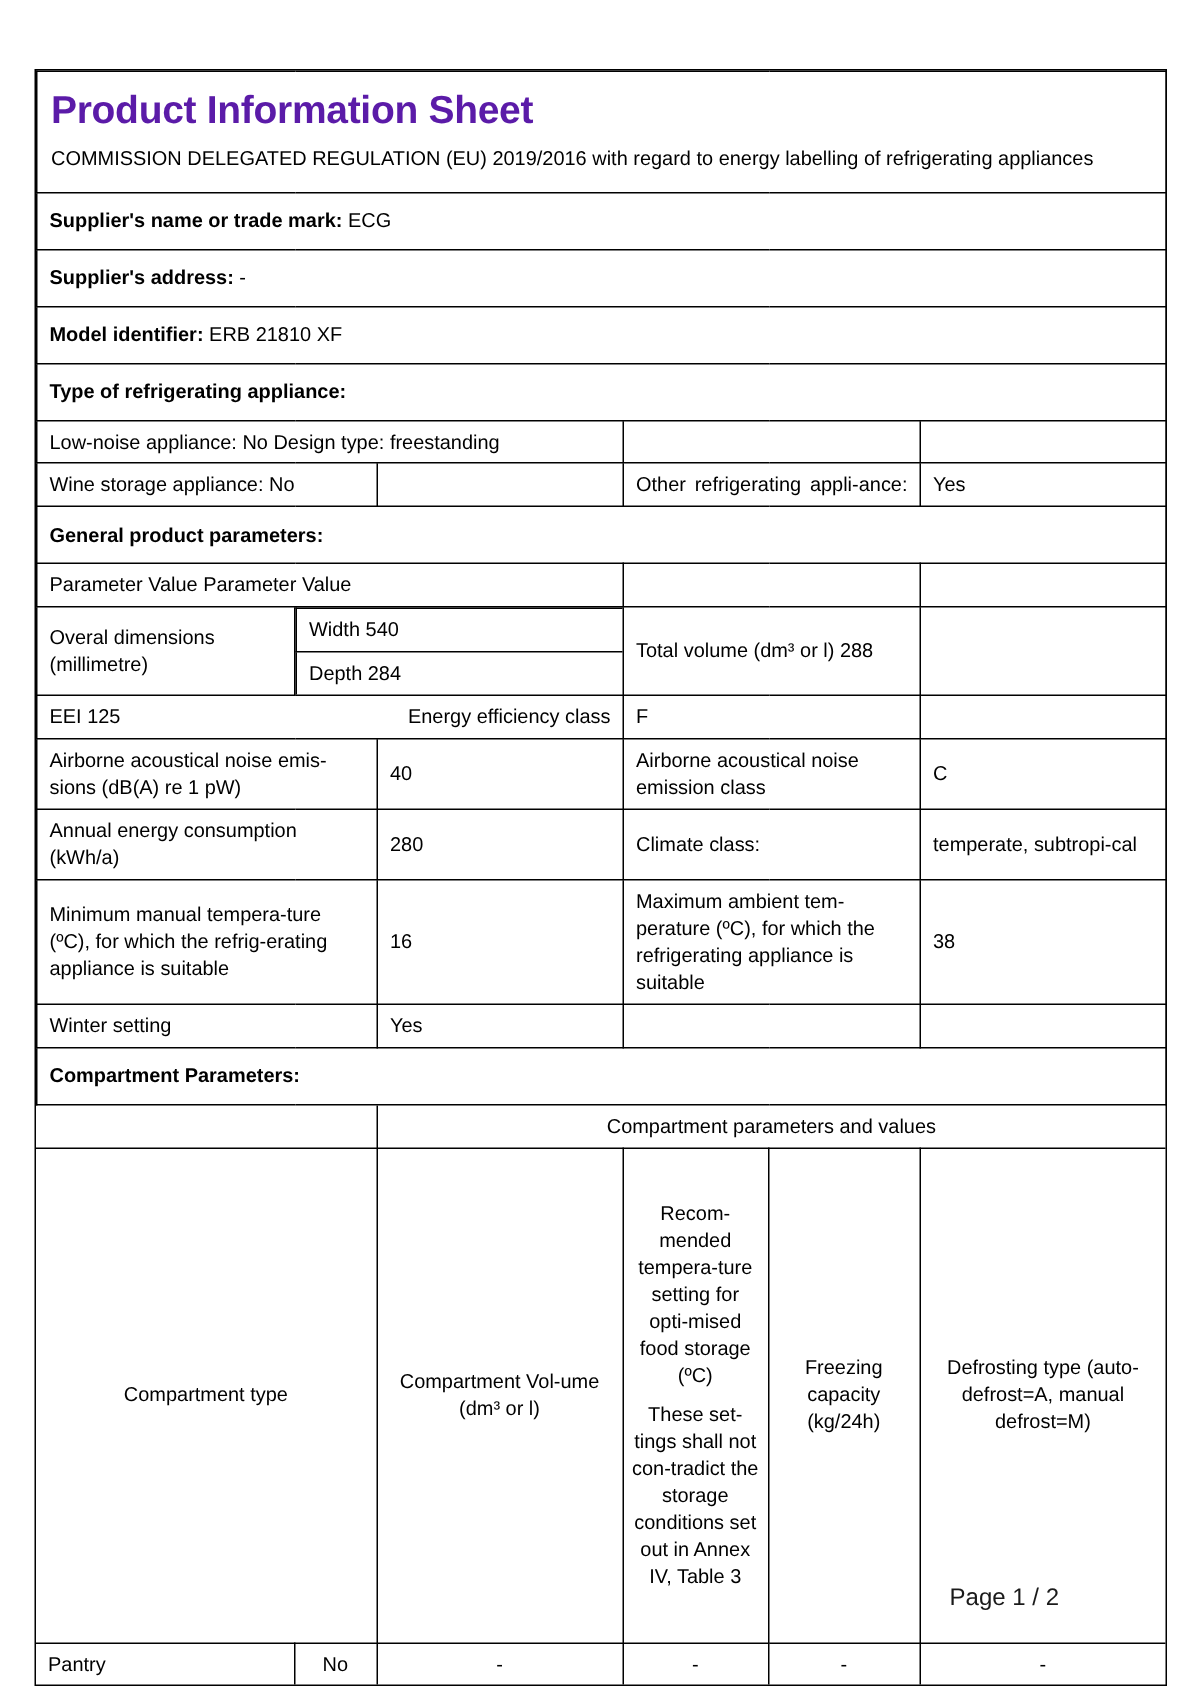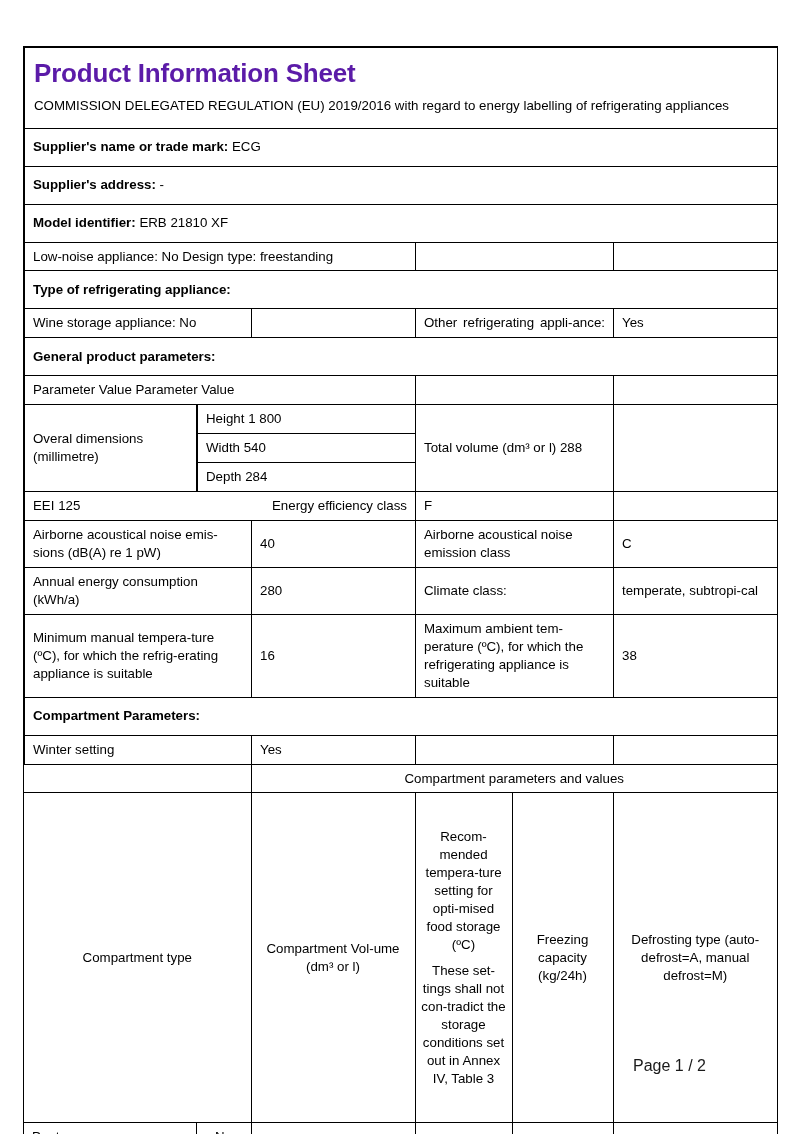--- a/index.html
+++ b/index.html
@@ -136,27 +136,27 @@
       </tr>
 
       <tr>
         <td colspan="6" class="tall">
           <span class="bold">Model identifier:</span>
           <span>ERB 21810 XF</span>
         </td>
       </tr>
 
       <tr>
+        <td colspan="6" class="tall bold">Type of refrigerating appliance:</td>
+      </tr>
+
+      <tr>
         <td colspan="3">Low-noise appliance: No Design type: freestanding</td>
         <td colspan="2"></td>
         <td></td>
-      </tr>
-
-      <tr>
-        <td colspan="6" class="tall bold">Type of refrigerating appliance:</td>
       </tr>
 
       <tr>
         <td colspan="2">Wine storage appliance: No</td>
         <td></td>
         <td colspan="2" class="just">Other  refrigerating  appli-ance:</td>
         <td>Yes</td>
       </tr>
 
       <tr>
@@ -167,26 +167,20 @@
         <td colspan="3">Parameter Value Parameter Value</td>
         <td colspan="2"></td>
         <td></td>
       </tr>
 
       <tr>
         <td class="vmid">Overal dimensions (millimetre)</td>
         <td colspan="2" class="nopad">
           <table class="dimtable">
             <tbody>
-                  <tr>
-              <td style="border-top:none;border-right:none;">
-                <span>Height</span>
-                <span>1 800</span>
-              </td>
-            </tr>
             <tr>
               <td style="border-right:none;">
                 <span>Width</span>
                 <span>540</span>
               </td>
             </tr>
             <tr>
               <td style="border-right:none;border-bottom:none;">
                 <span>Depth</span>
                 <span>284</span>
@@ -225,28 +219,28 @@
       </tr>
 
       <tr>
         <td colspan="2" class="vmid">Minimum manual tempera-ture (ºC), for which the refrig-erating appliance is suitable</td>
         <td class="vmid">16</td>
         <td colspan="2" class="vmid">Maximum ambient tem-perature (ºC), for which the refrigerating appliance is suitable</td>
         <td class="vmid">38</td>
       </tr>
 
       <tr>
-        <td colspan="6" class="tall bold">Compartment Parameters:</td>
-      </tr>
-
-      <tr>
         <td colspan="2">Winter setting</td>
         <td>Yes</td>
         <td colspan="2"></td>
         <td></td>
+      </tr>
+
+      <tr>
+        <td colspan="6" class="tall bold">Compartment Parameters:</td>
       </tr>
     </tbody>
       </table>
 
     <table class="doc" style="border-top:none;">
       <colgroup>
         <col style="width:172px">
         <col style="width:55px">
         <col style="width:164px">
         <col style="width:97px">

